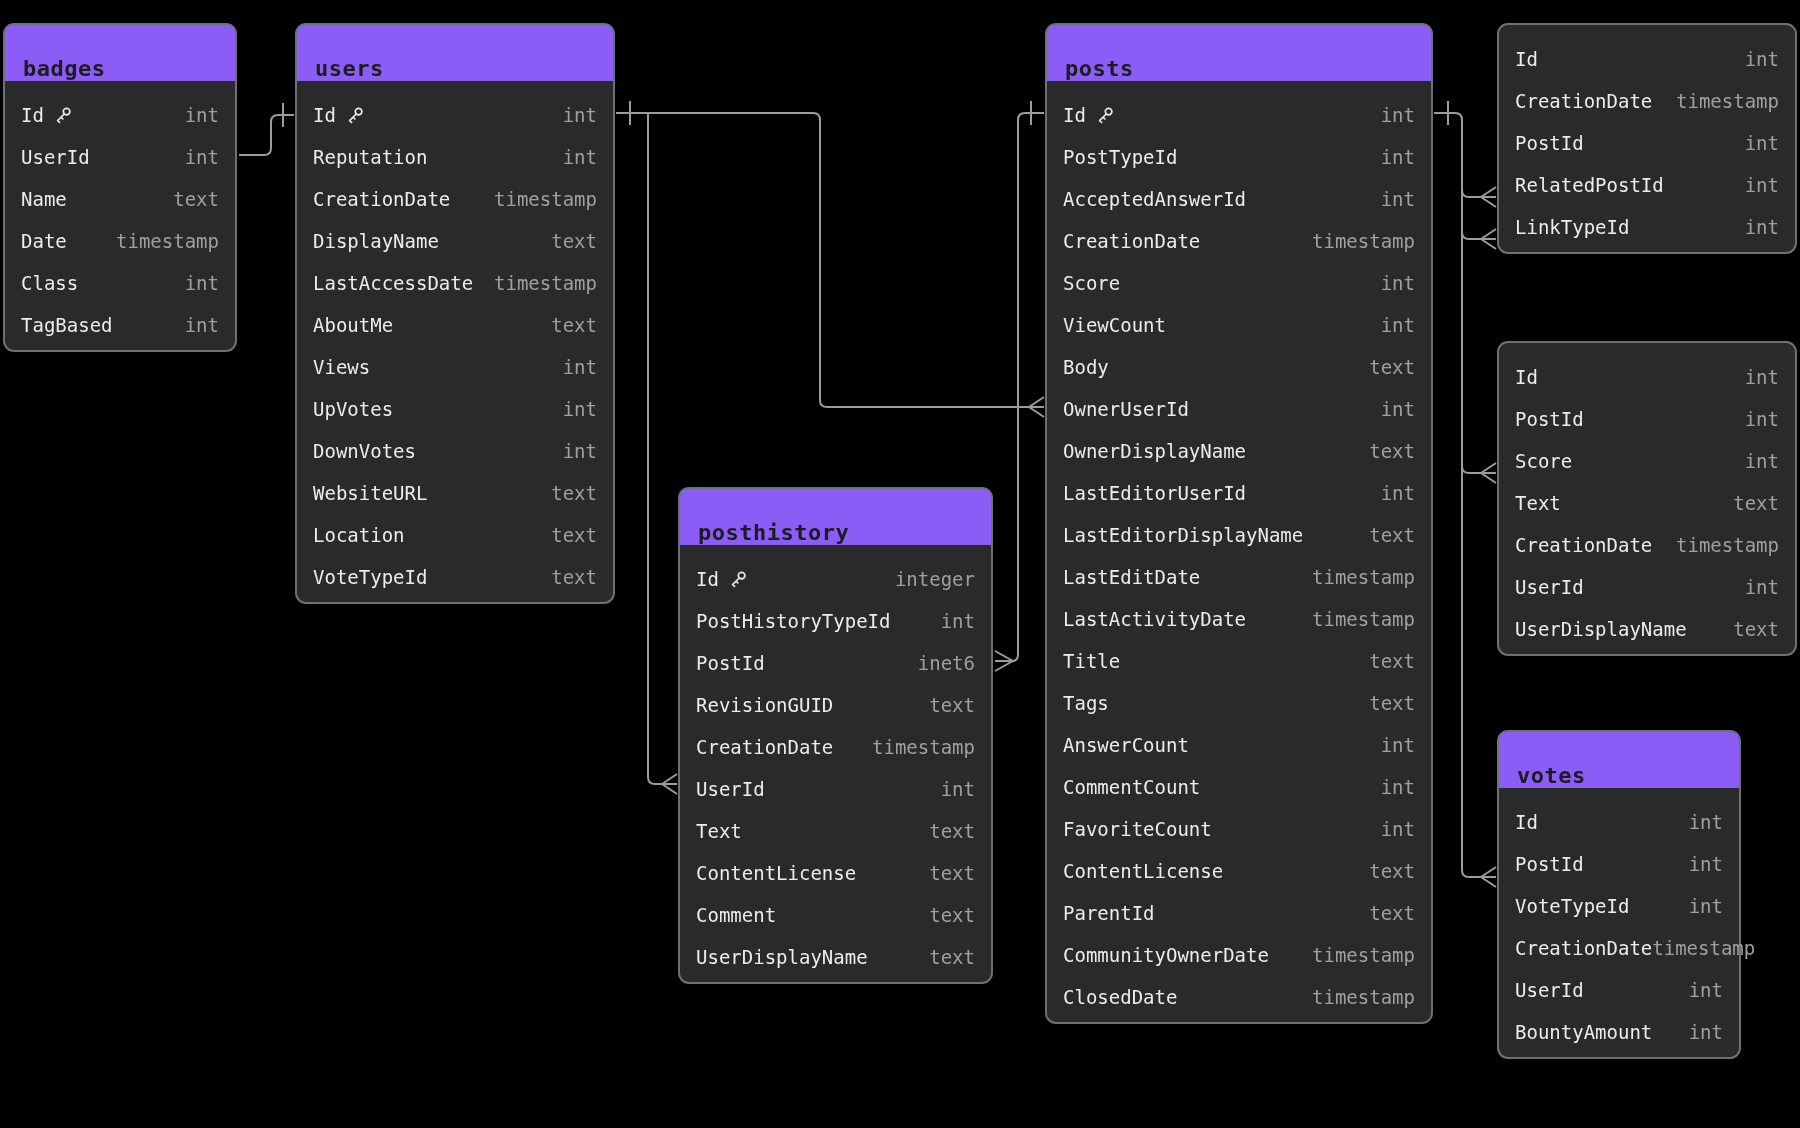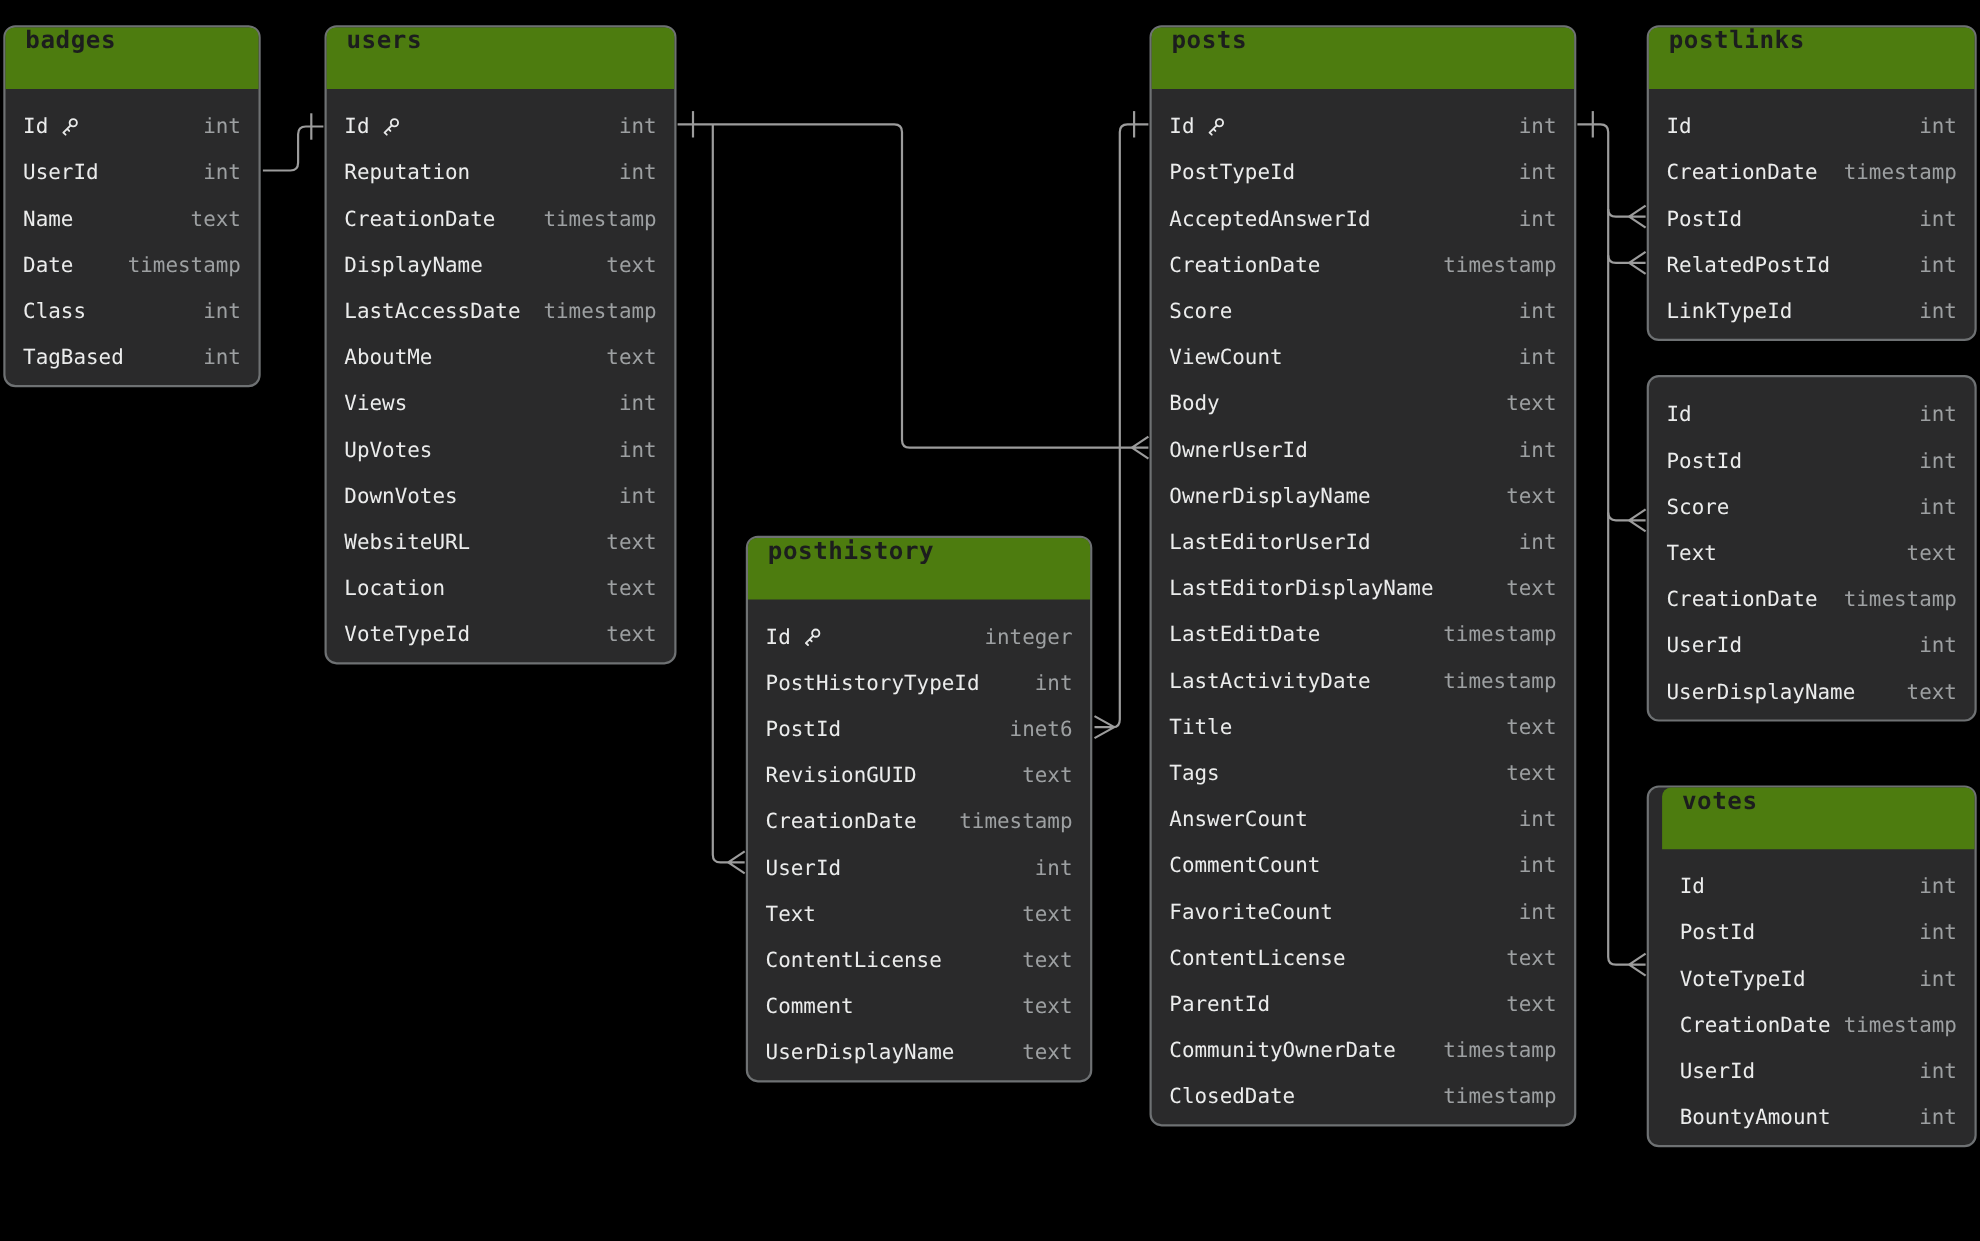--- a/index.html
+++ b/index.html
@@ -1,21 +1,21 @@
 <!DOCTYPE html>
 <html><head>
 <meta charset="utf-8">
 <style>
   html,body{margin:0;padding:0;background:#000;width:1800px;height:1128px;overflow:hidden;}
   #canvas{position:relative;width:1800px;height:1128px;background:#000;
           font-family:"DejaVu Sans Mono","Liberation Mono",monospace;}
   #wires{position:absolute;left:0;top:0;width:1800px;height:1128px;}
   .tbl{position:absolute;background:#2a2a2b;border:2px solid #6e7173;border-radius:11px;
        box-sizing:border-box;}
-  .hdr{height:56px;background:#4d7c0f;border-radius:8px 8px 0 0;display:flex;align-items:flex-start;
+  .hdr{height:56px;background:#8b5cf6;border-radius:8px 8px 0 0;display:flex;align-items:flex-end;
        padding:0 18px;box-sizing:border-box;}
   .hdr span{color:#1c1d1e;font-size:22px;font-weight:bold;letter-spacing:0.5px;}
   .rows{padding:13px 0 4px 0;}
   .row{height:42px;display:flex;align-items:center;justify-content:space-between;
        padding:0 16px;box-sizing:border-box;}
   .cname{color:#ebecec;font-size:19px;display:flex;align-items:center;gap:9px;white-space:nowrap;}
   .ctype{color:#9da0a2;font-size:19px;white-space:nowrap;}
   .keyicon{flex:0 0 auto;}
 </style>
 </head>
@@ -389,23 +389,20 @@
         </div>
         <div class="row">
           <span class="cname">
             <span>ClosedDate</span>
           </span>
           <span class="ctype">timestamp</span>
         </div>
       </div>
     </div>
     <div class="tbl" style="left: 1497px; top: 23px; width: 300px;">
-      <div class="hdr">
-        <span>postlinks</span>
-      </div>
       <div class="rows">
         <div class="row">
           <span class="cname">
             <span>Id</span>
           </span>
           <span class="ctype">int</span>
         </div>
         <div class="row">
           <span class="cname">
             <span>CreationDate</span>
@@ -471,21 +468,21 @@
           <span class="ctype">int</span>
         </div>
         <div class="row">
           <span class="cname">
             <span>UserDisplayName</span>
           </span>
           <span class="ctype">text</span>
         </div>
       </div>
     </div>
-    <div class="tbl" style="left: 1497px; top: 714px; width: 300px; padding-left: 12px;">
+    <div class="tbl" style="left: 1497px; top: 730px; width: 244px;">
       <div class="hdr">
         <span>votes</span>
       </div>
       <div class="rows">
         <div class="row">
           <span class="cname">
             <span>Id</span>
           </span>
           <span class="ctype">int</span>
         </div>

